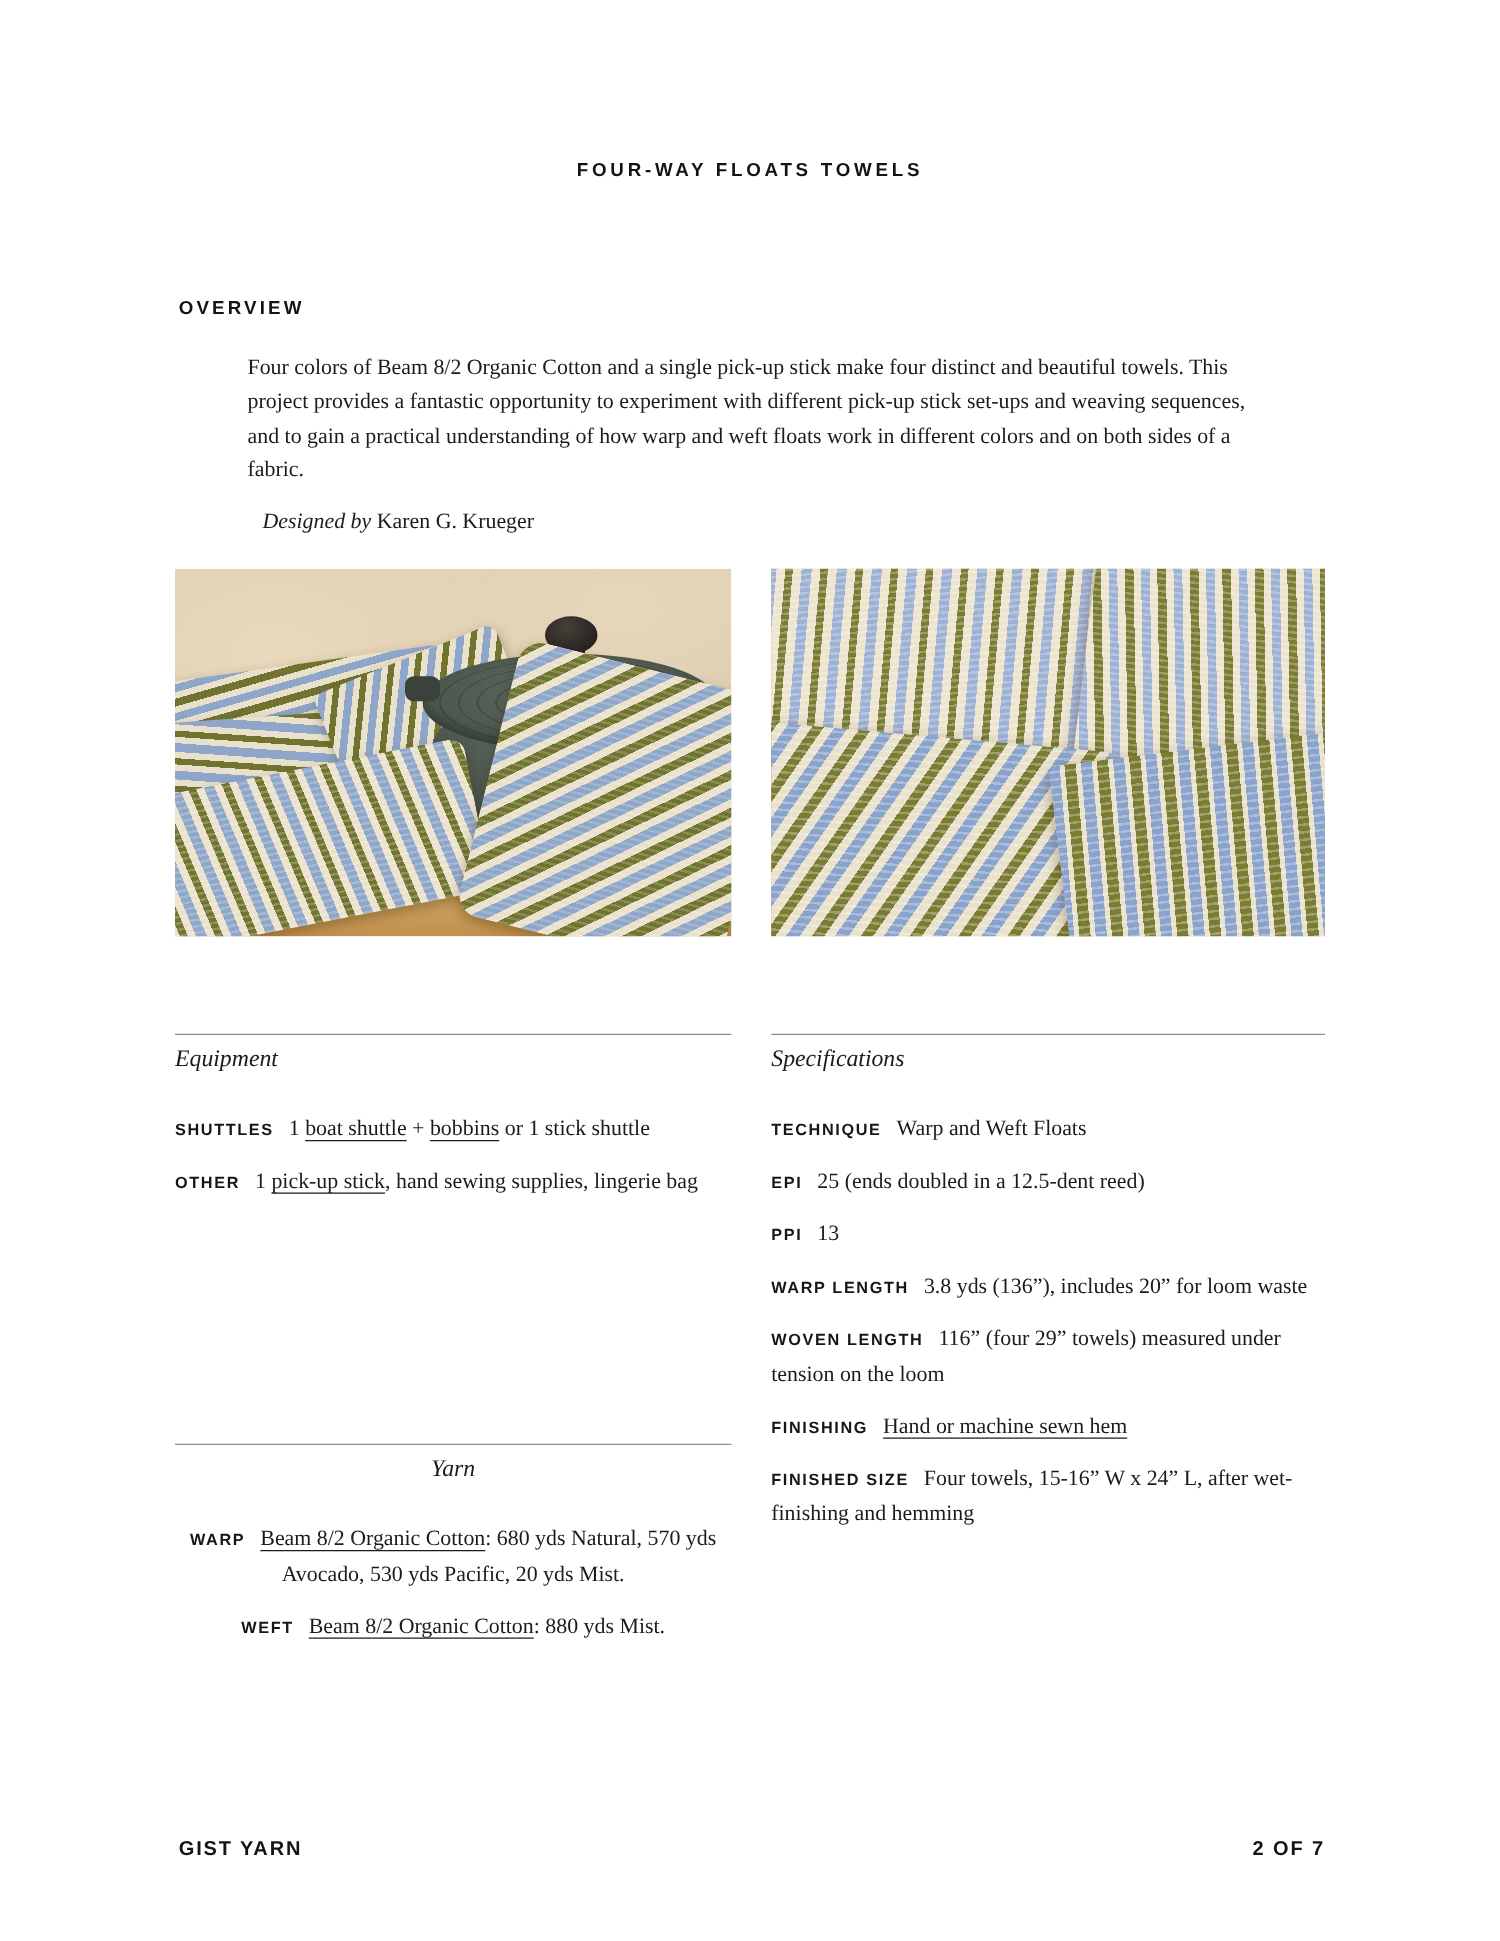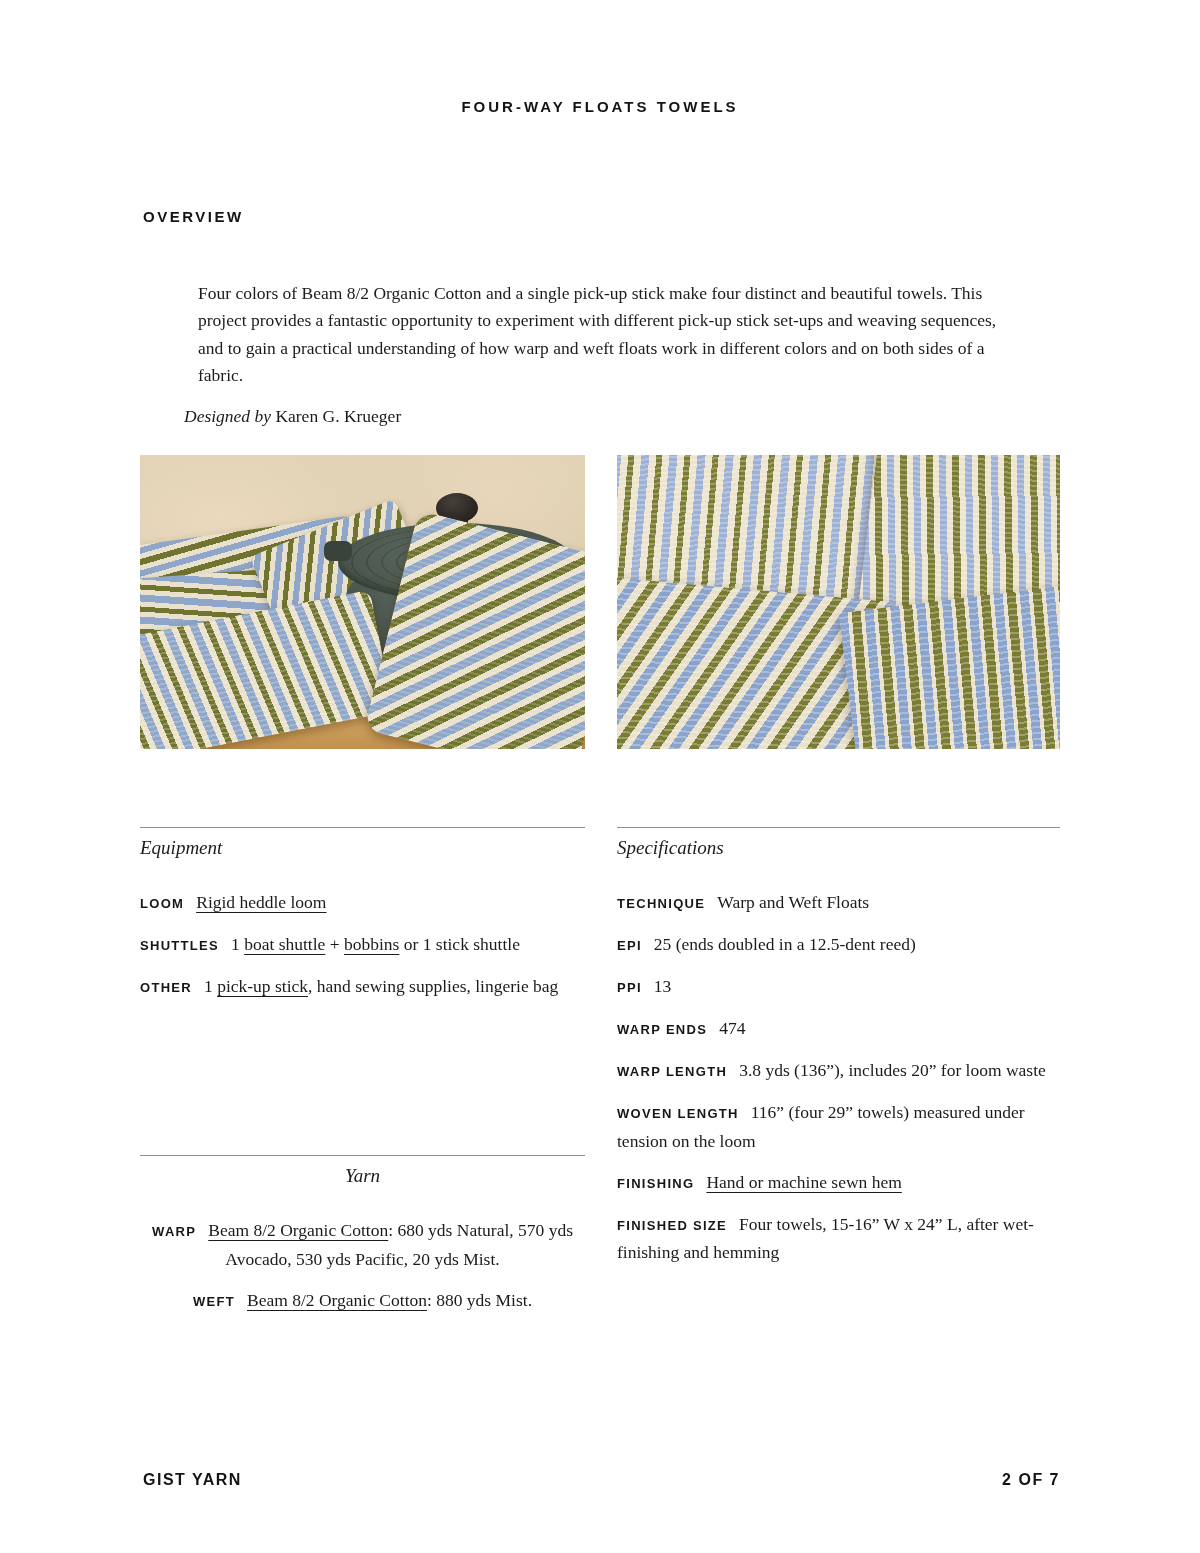--- a/index.html
+++ b/index.html
@@ -1,25 +1,25 @@
 <!DOCTYPE html>
 <html><head>
 <meta charset="utf-8">
 <style>
   html,body{margin:0;padding:0;background:#ffffff;}
   .page{position:relative;width:1200px;height:1553px;background:#ffffff;overflow:hidden;
         font-family:"Liberation Serif",serif;color:#1b1b1b;}
 
   
   .sans-head{font-family:"Liberation Sans",sans-serif;font-weight:700;font-size:15px;
-             letter-spacing:3px;color:#141414;}
+             letter-spacing:3px;color:#141414;margin-top:30px;}
   .doc-title{position:absolute;top:98px;left:0;width:100%;text-align:center;}
   .overview-head{position:absolute;top:208px;left:143px;letter-spacing:2.5px;}
   .lede{position:absolute;top:262px;left:198px;width:805px;font-size:17.5px;line-height:27.5px;}
-  .byline{position:absolute;top:388px;left:184px;font-size:17.5px;}
+  .byline{position:absolute;top:388px;left:210px;font-size:17.5px;}
   .byline em{font-style:italic;}
 
   
   .col{position:absolute;font-size:17.5px;}
   .col-equipment{left:140px;top:827px;width:445px;}
   .col-yarn{left:140px;top:1155px;width:445px;text-align:center;}
   .col-specs{left:617px;top:827px;width:443px;}
   .rule{border:0;border-top:1px solid #8e8e8e;margin:0 0 7px 0;}
   .col-heading{font-style:italic;font-size:19px;margin:0 0 28px 0;line-height:26px;}
   .row{margin:0 0 13.5px 0;line-height:27.5px;}
@@ -125,39 +125,37 @@
     <div class="wood2"></div>
     <div class="tw2 tw-tl"></div>
     <div class="tw2 tw-tr"></div>
     <div class="tw2 tw-bl"></div>
     <div class="tw2 tw-br"></div>
   </div>
 
   <div class="col col-equipment">
     <hr class="rule">
     <p class="col-heading">Equipment</p>
-    <p class="row"><span class="lbl">LOOM</span><a class="u">Rigid heddle loom</a></p>
     <p class="row"><span class="lbl">SHUTTLES</span><span>1 </span><a class="u">boat shuttle</a><span> + </span><a class="u">bobbins</a><span> or 1 stick shuttle</span></p>
     <p class="row"><span class="lbl">OTHER</span><span>1 </span><a class="u">pick-up stick</a><span>, hand sewing supplies, lingerie bag</span></p>
   </div>
 
   <div class="col col-yarn">
     <hr class="rule">
     <p class="col-heading">Yarn</p>
     <p class="row"><span class="lbl">WARP</span><a class="u">Beam 8/2 Organic Cotton</a><span>: 680 yds Natural, 570 yds Avocado, 530 yds Pacific, 20 yds Mist.</span></p>
     <p class="row"><span class="lbl">WEFT</span><a class="u">Beam 8/2 Organic Cotton</a><span>: 880 yds Mist.</span></p>
   </div>
 
   <div class="col col-specs">
     <hr class="rule">
     <p class="col-heading">Specifications</p>
     <p class="row"><span class="lbl">TECHNIQUE</span><span>Warp and Weft Floats</span></p>
     <p class="row"><span class="lbl">EPI</span><span>25 (ends doubled in a 12.5-dent reed)</span></p>
     <p class="row"><span class="lbl">PPI</span><span>13</span></p>
-    <p class="row"><span class="lbl">WARP ENDS</span><span>474</span></p>
     <p class="row"><span class="lbl">WARP LENGTH</span><span>3.8 yds (136”), includes 20” for loom waste</span></p>
     <p class="row"><span class="lbl">WOVEN LENGTH</span><span>116” (four 29” towels) measured under tension on the loom</span></p>
     <p class="row"><span class="lbl">FINISHING</span><a class="u">Hand or machine sewn hem</a></p>
     <p class="row"><span class="lbl">FINISHED SIZE</span><span>Four towels, 15-16” W x 24” L, after wet-finishing and hemming</span></p>
   </div>
 
   <div class="footer-left">GIST YARN</div>
   <div class="footer-right">2 OF 7</div>
 
 </div>

